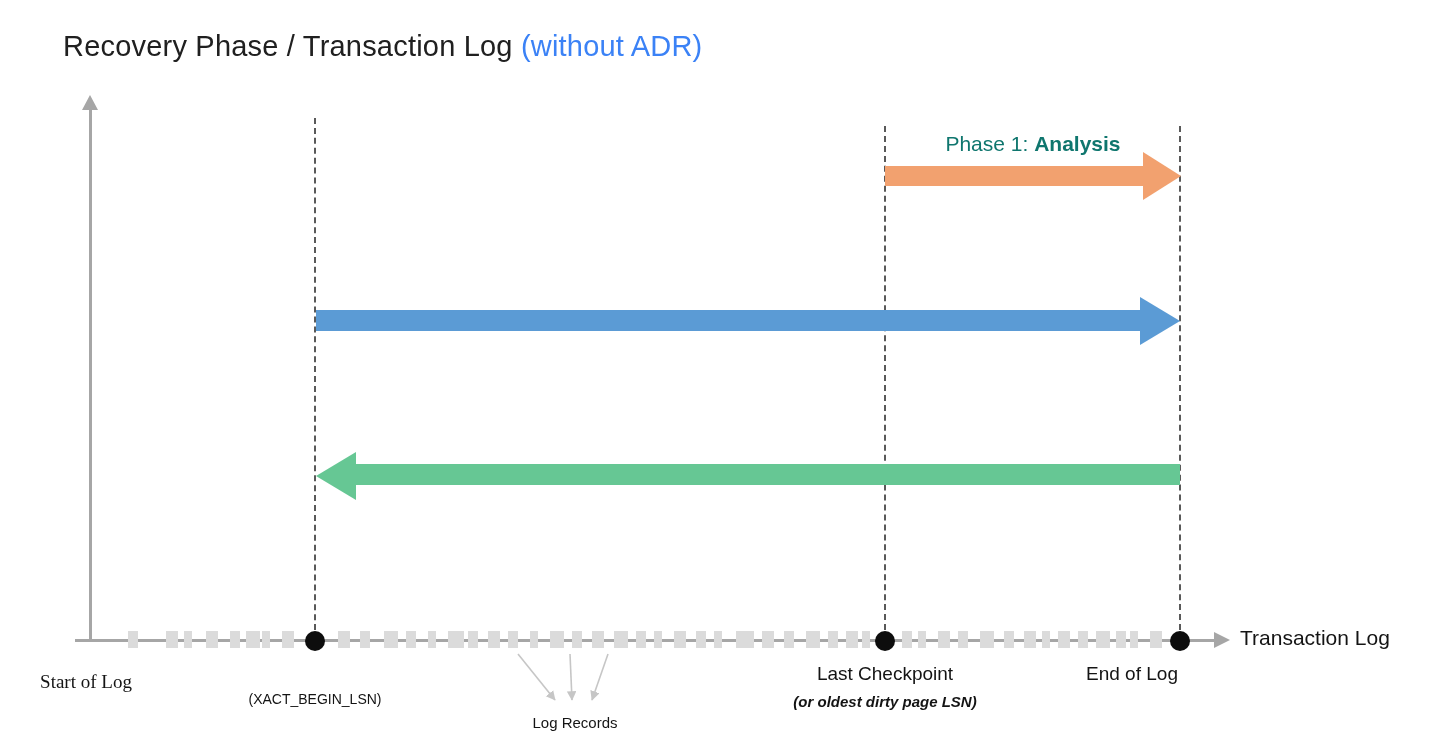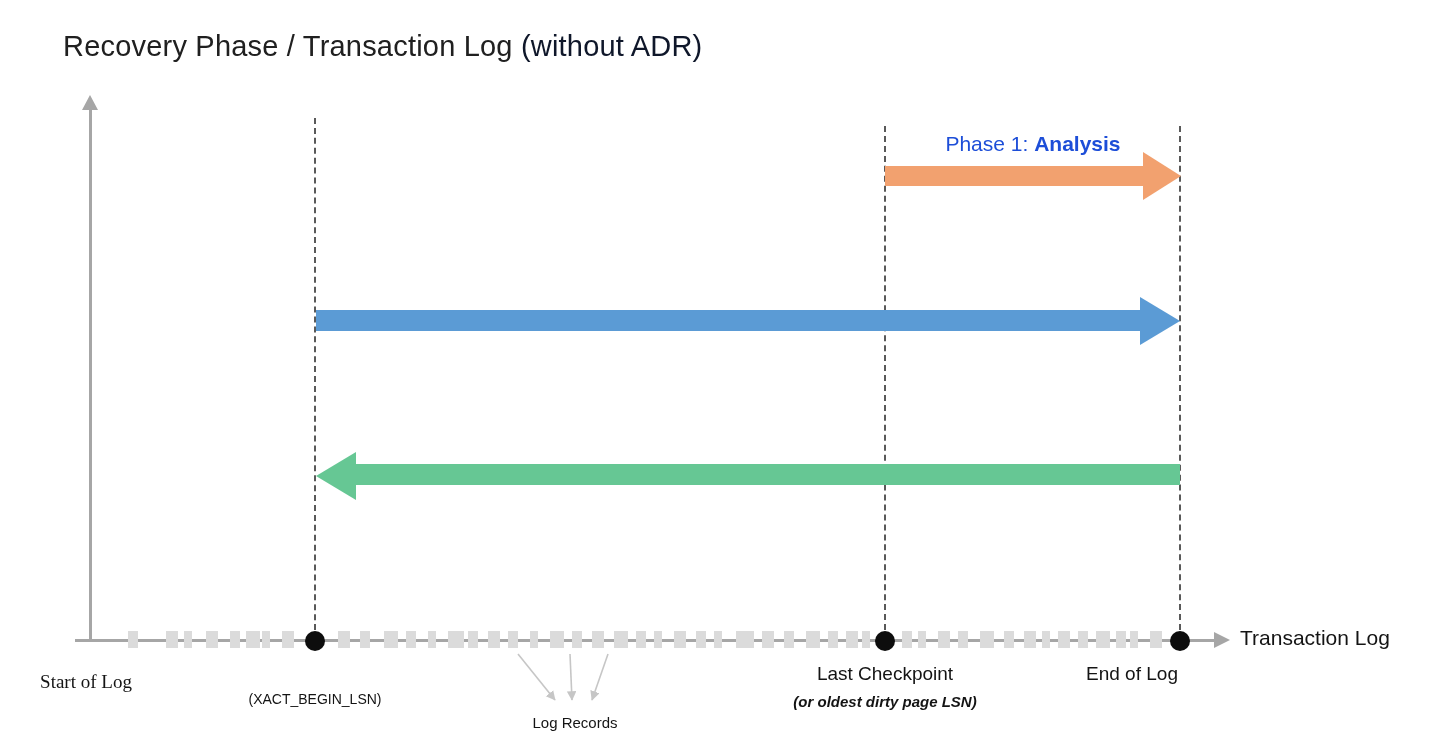--- a/index.html
+++ b/index.html
@@ -42,21 +42,21 @@
   #p1-body { left:885px; top:166px; width:258px; height:20px; }
   #p1-head { left:1143px; top:152px; border-left:38px solid #F2A16F; }
 
   #p2-body { left:316px; top:310px; width:826px; }
   #p2-head { left:1140px; top:297px; border-left:40px solid #5B9BD5; }
 
   #p3-head { left:316px; top:452px; border-right:40px solid #66C794; }
   #p3-body { left:356px; top:464px; width:824px; }
 
   
-  .phase-label { text-align:center; font-size:21px; color:#1d4ed8; white-space:nowrap; }
+  .phase-label { text-align:center; font-size:21px; color:#0f766e; white-space:nowrap; }
   .phase-label .bold { font-weight:700; }
   #p1-label { left:885px; top:132px; width:296px; }
   #p2-label { left:316px; top:279px; width:864px; }
   #p3-label { left:316px; top:429px; width:864px; }
 
   
   .tick { position:absolute; top:631px; height:17px; }
   .dot  { position:absolute; top:631px; width:20px; height:20px; border-radius:50%; }
   #dot-1 { left:305px; } #dot-2 { left:875px; } #dot-3 { left:1170px; }
 
@@ -73,21 +73,21 @@
 
   
   #logrec-pointers { left:500px; top:648px; }
 </style>
 </head>
 <body>
 
 <div id="canvas">
 
   <div id="title" class="abs">
-    <span>Recovery Phase / Transaction Log </span><span class="hl" style="color: #0f172a;">(without ADR)</span>
+    <span>Recovery Phase / Transaction Log </span><span class="hl" style="color: #3b82f6;">(without ADR)</span>
   </div>
 
   <div id="y-axis" class="abs axis-line" style="background: rgb(166, 166, 166);"></div>
   <div id="y-arrow" class="abs" style="border-bottom-color: rgb(166, 166, 166);"></div>
   <div id="x-axis" class="abs axis-line" style="background: rgb(166, 166, 166);"></div>
   <div id="x-arrow" class="abs" style="border-left-color: rgb(166, 166, 166);"></div>
 
   <div id="dash-1" class="abs dashed" style="border-left-color: rgb(89, 89, 89);"></div>
   <div id="dash-2" class="abs dashed" style="border-left-color: rgb(89, 89, 89);"></div>
   <div id="dash-3" class="abs dashed" style="border-left-color: rgb(89, 89, 89);"></div>

